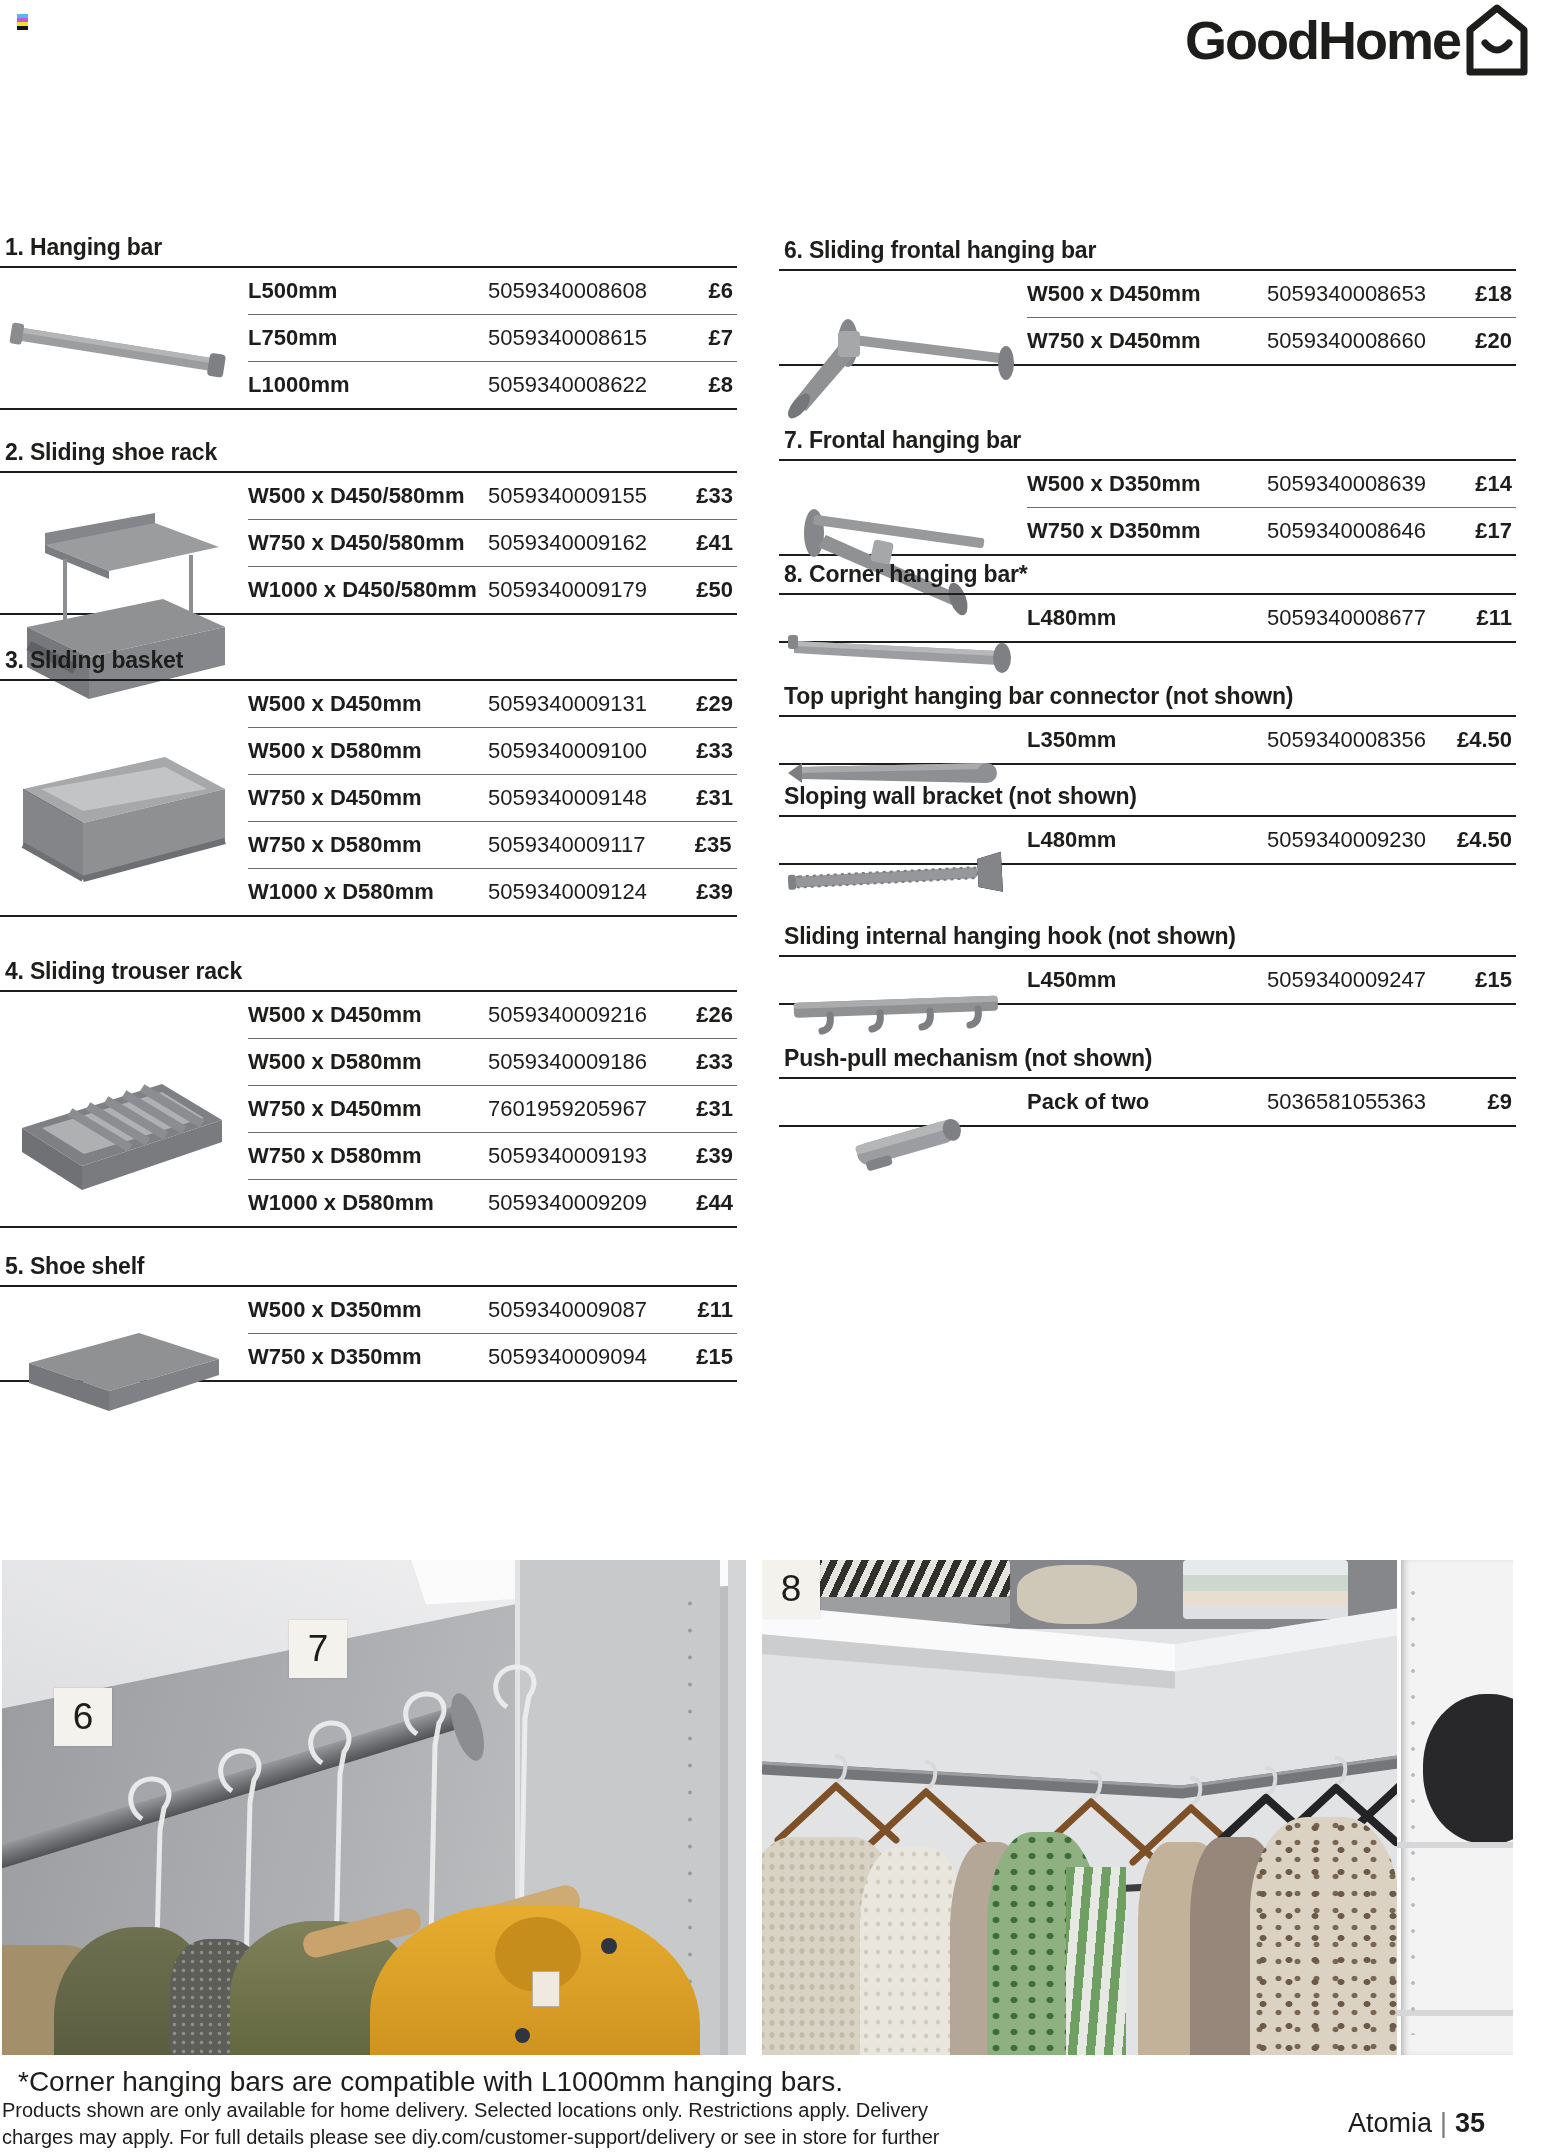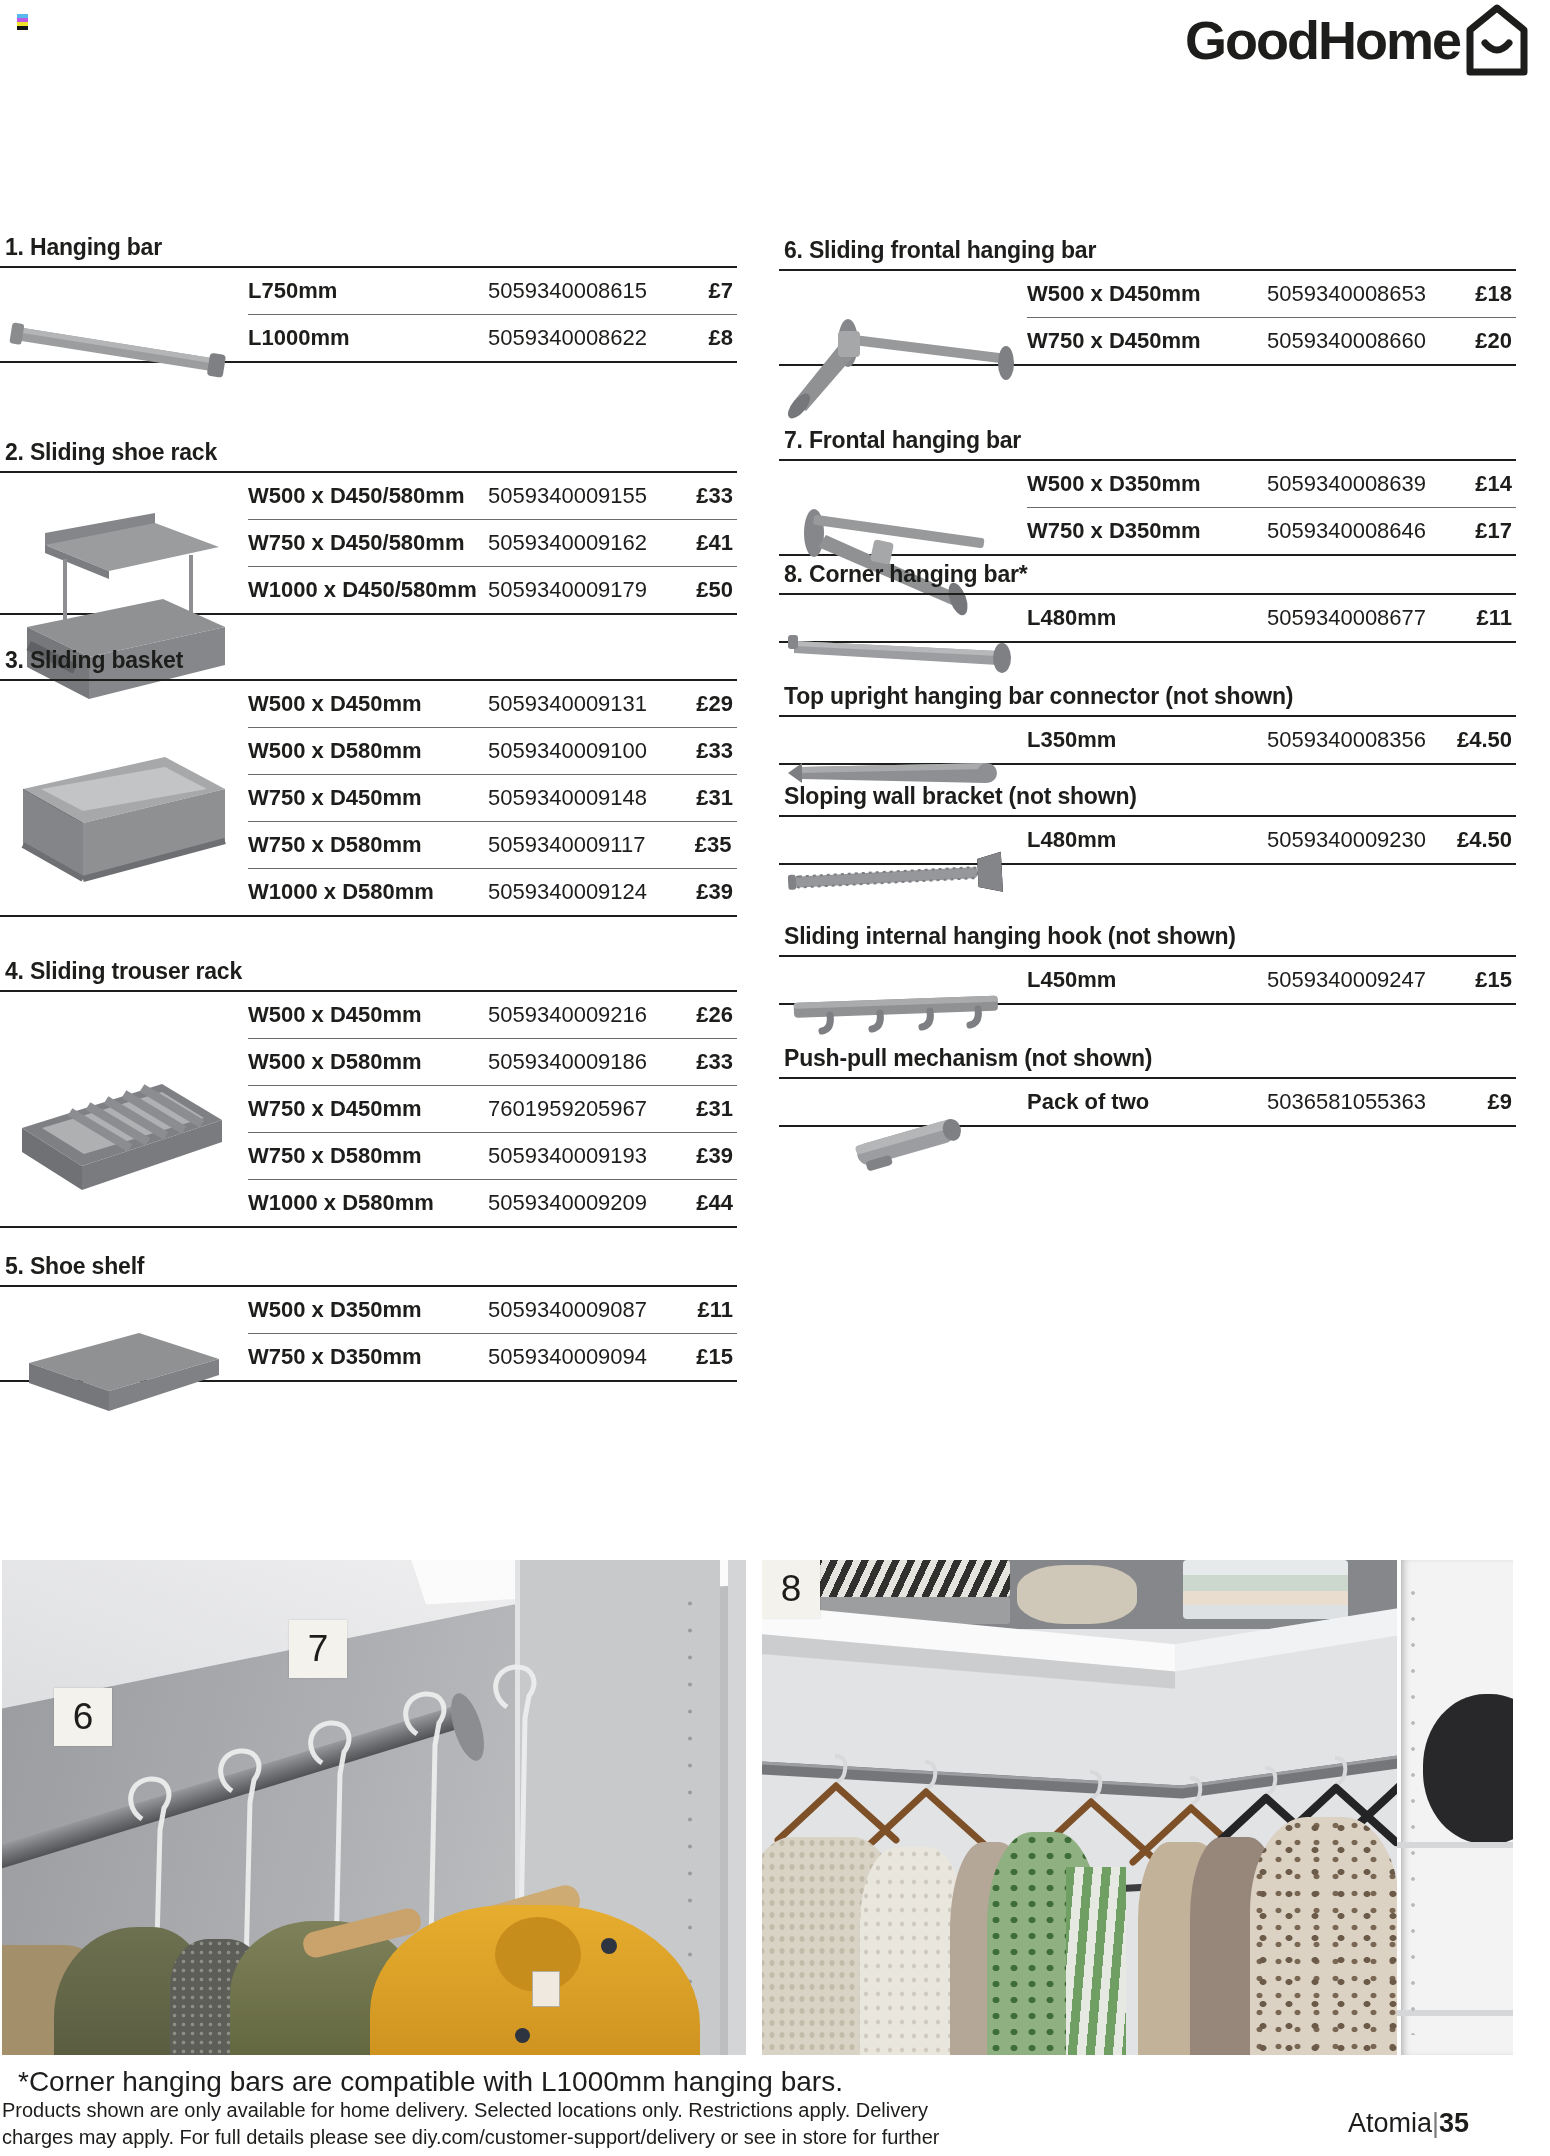--- a/index.html
+++ b/index.html
@@ -59,21 +59,21 @@
     box-shadow:inset 6px 0 8px -5px rgba(0,0,0,.35);border-left:4px solid #fdfdfd;}
   .rp-shelfline{left:84.5%;width:15.5%;height:6px;background:#d6d7d9;}
   .rp-holes{left:86.2%;top:4%;width:8px;height:92%;background-image:radial-gradient(circle,#b9babc 1.5px,transparent 2.2px);
     background-size:8px 26px;background-repeat:repeat-y;}
   .rp-basket{left:88%;top:27%;width:130px;height:150px;background:#28282a;border-radius:48%;}
   .rp-stack{position:absolute;top:0;}
   .rp-cloth{position:absolute;}
   
   .footer-note{position:absolute;left:2px;top:2068px;font-size:28px;line-height:27px;margin-left:16px;}
   .footer-legal{position:absolute;left:2px;top:2097px;width:962px;font-size:20px;line-height:27px;}
-  .pagemark{position:absolute;left:1348px;top:2108px;display:flex;align-items:center;gap:0;font-size:27px;}
+  .pagemark{position:absolute;left:1348px;top:2108px;display:flex;align-items:center;gap:8px;font-size:27px;}
   .pagemark .divider{color:#7a7a7a;font-weight:300;}
   .pagemark .pnum{font-weight:700;}
   svg{display:block;}
 </style>
 </head>
 <body>
 
 <div class="regmark" id="regmark">
     <div style="background: rgb(88, 184, 238);"></div>
     <div style="background: rgb(193, 88, 226);"></div>
@@ -99,20 +99,25 @@
           <svg width="228" height="96" viewBox="0 0 228 96">
    <g transform="rotate(9 114 48)">
      <rect x="6" y="38" width="200" height="13" rx="4" fill="#9b9d9f"></rect>
      <rect x="6" y="38" width="200" height="5" rx="2" fill="#b3b5b7"></rect>
      <rect x="200" y="33" width="16" height="23" rx="4" fill="#7e8083"></rect>
      <rect x="0" y="34" width="12" height="21" rx="3" fill="#8a8c8e"></rect>
    </g>
           </svg>
         </div>
         <div class="rows">
+          <div class="row">
+            <span class="cell-label">L500mm</span>
+            <span class="cell-code">5059340008608</span>
+            <span class="cell-price">£6</span>
+          </div>
           <div class="row">
             <span class="cell-label">L750mm</span>
             <span class="cell-code">5059340008615</span>
             <span class="cell-price">£7</span>
           </div>
           <div class="row">
             <span class="cell-label">L1000mm</span>
             <span class="cell-code">5059340008622</span>
             <span class="cell-price">£8</span>
           </div>

